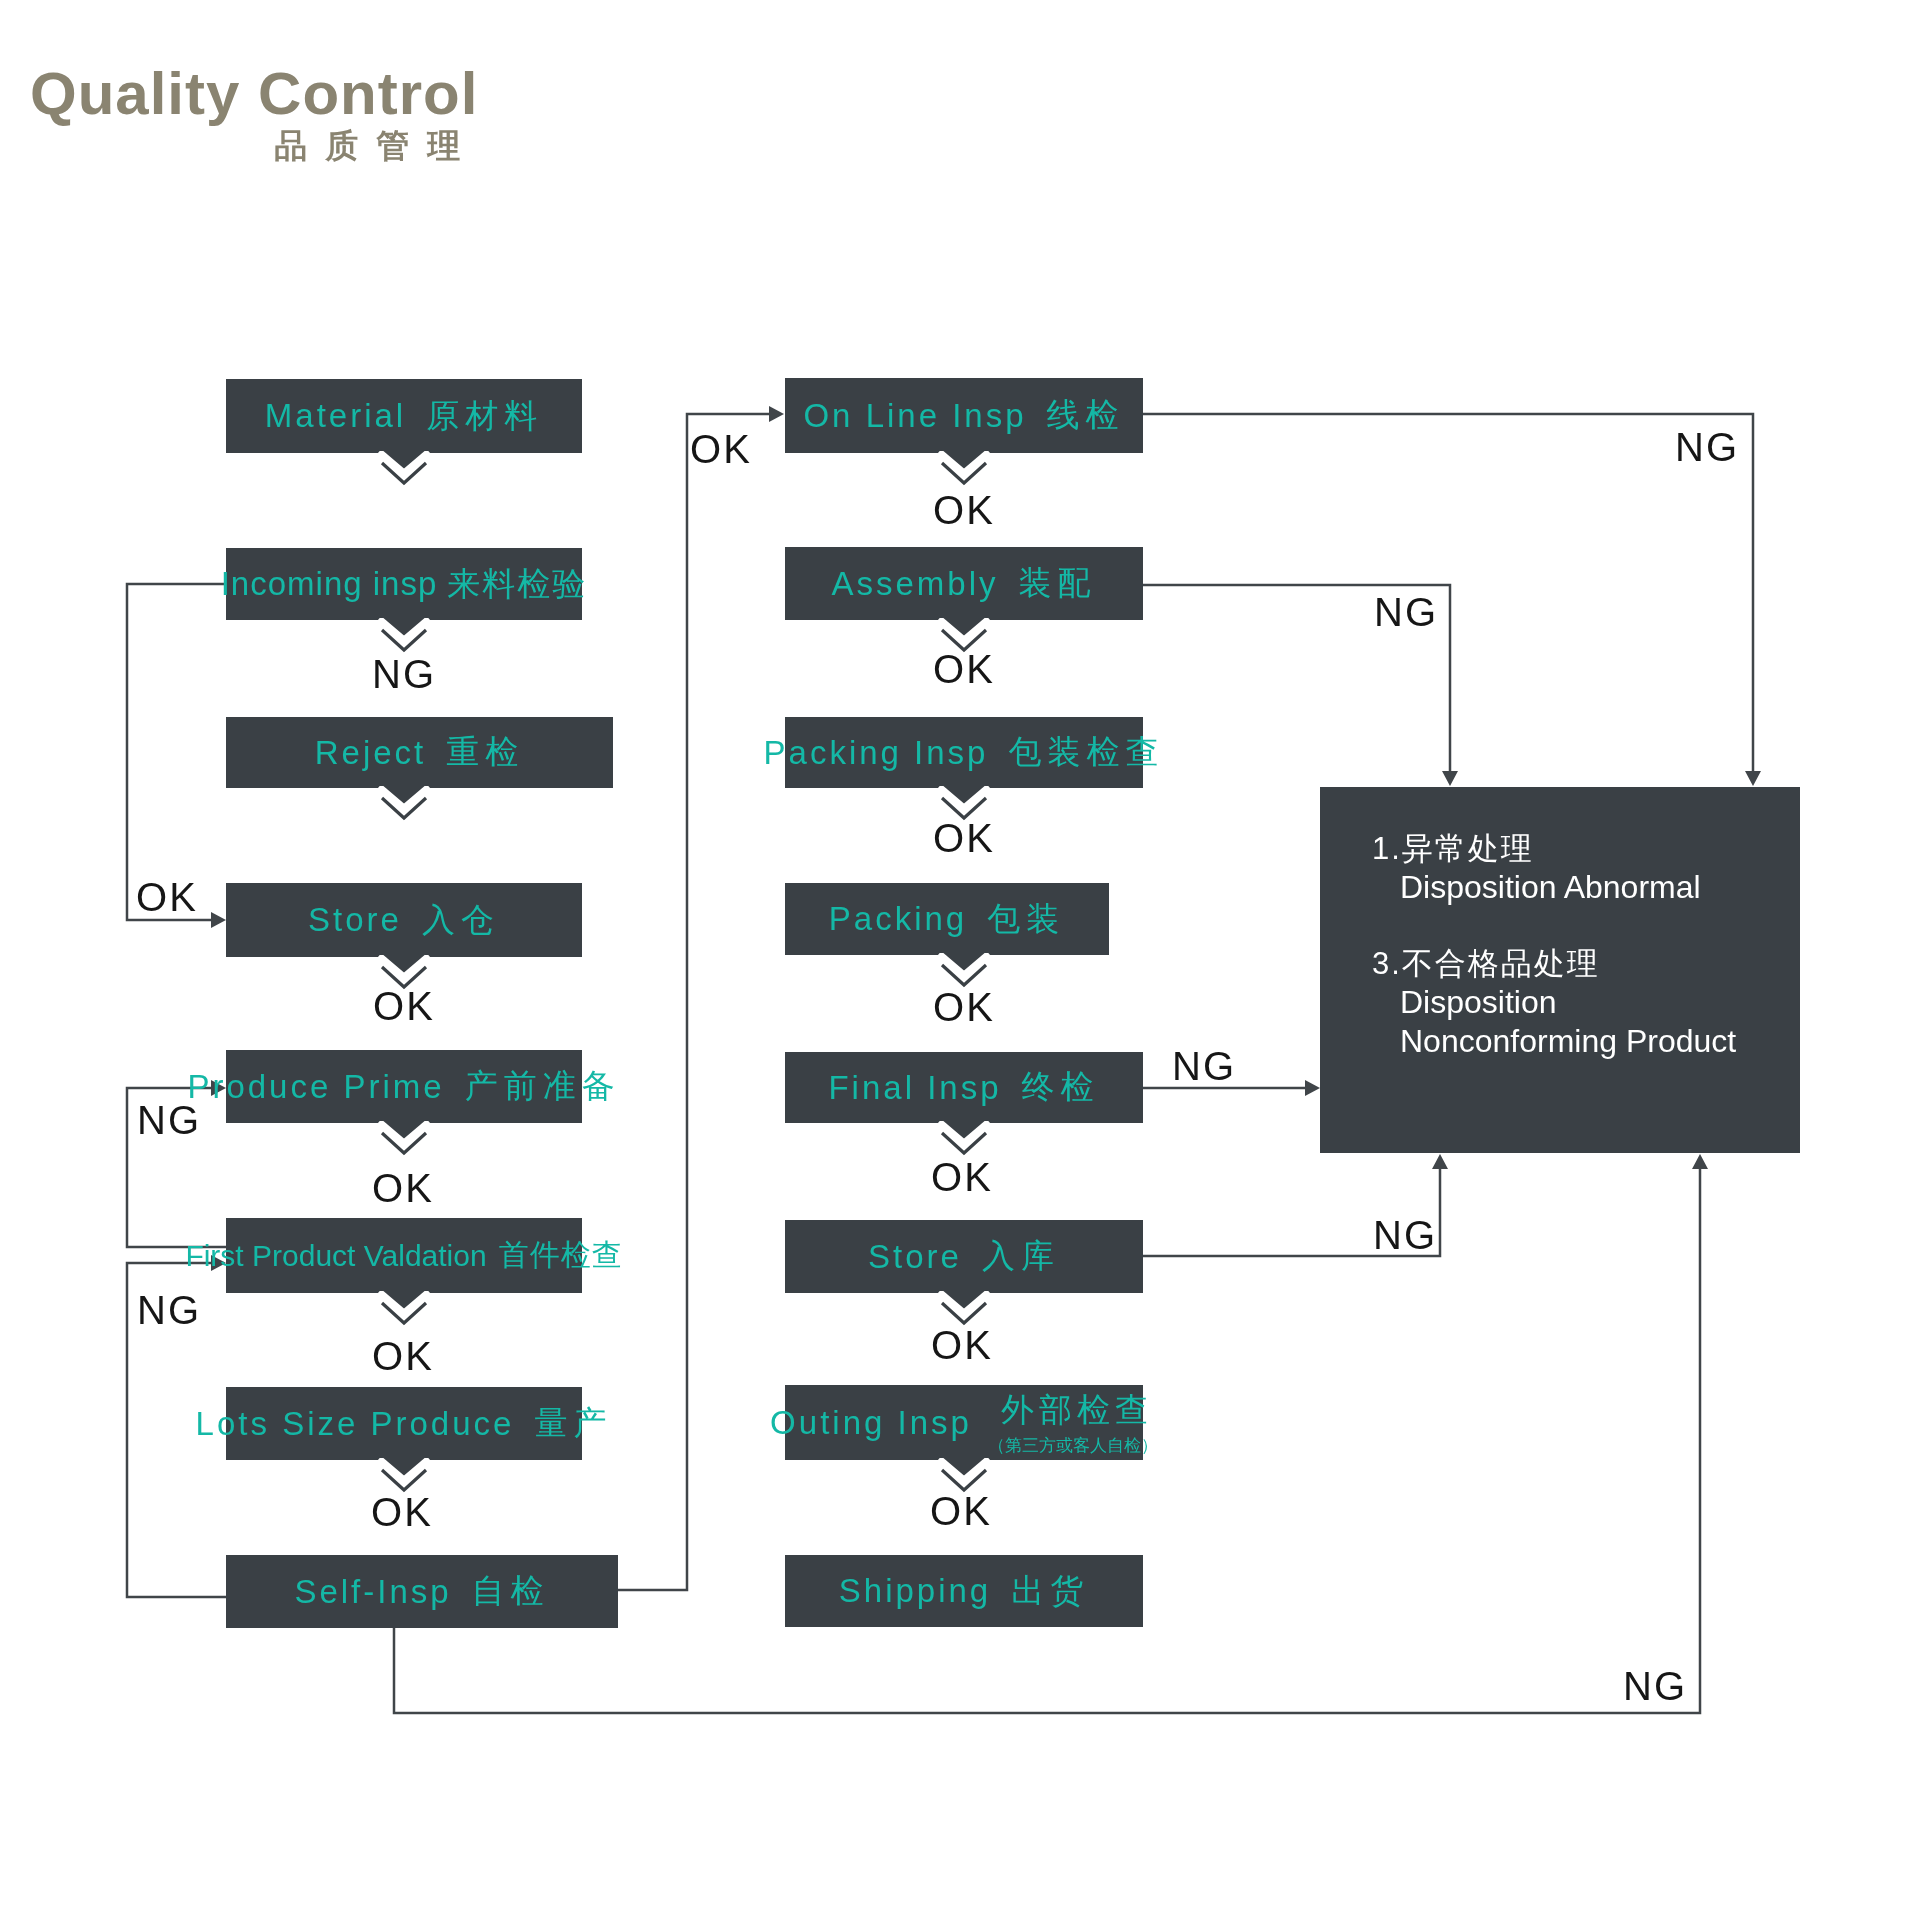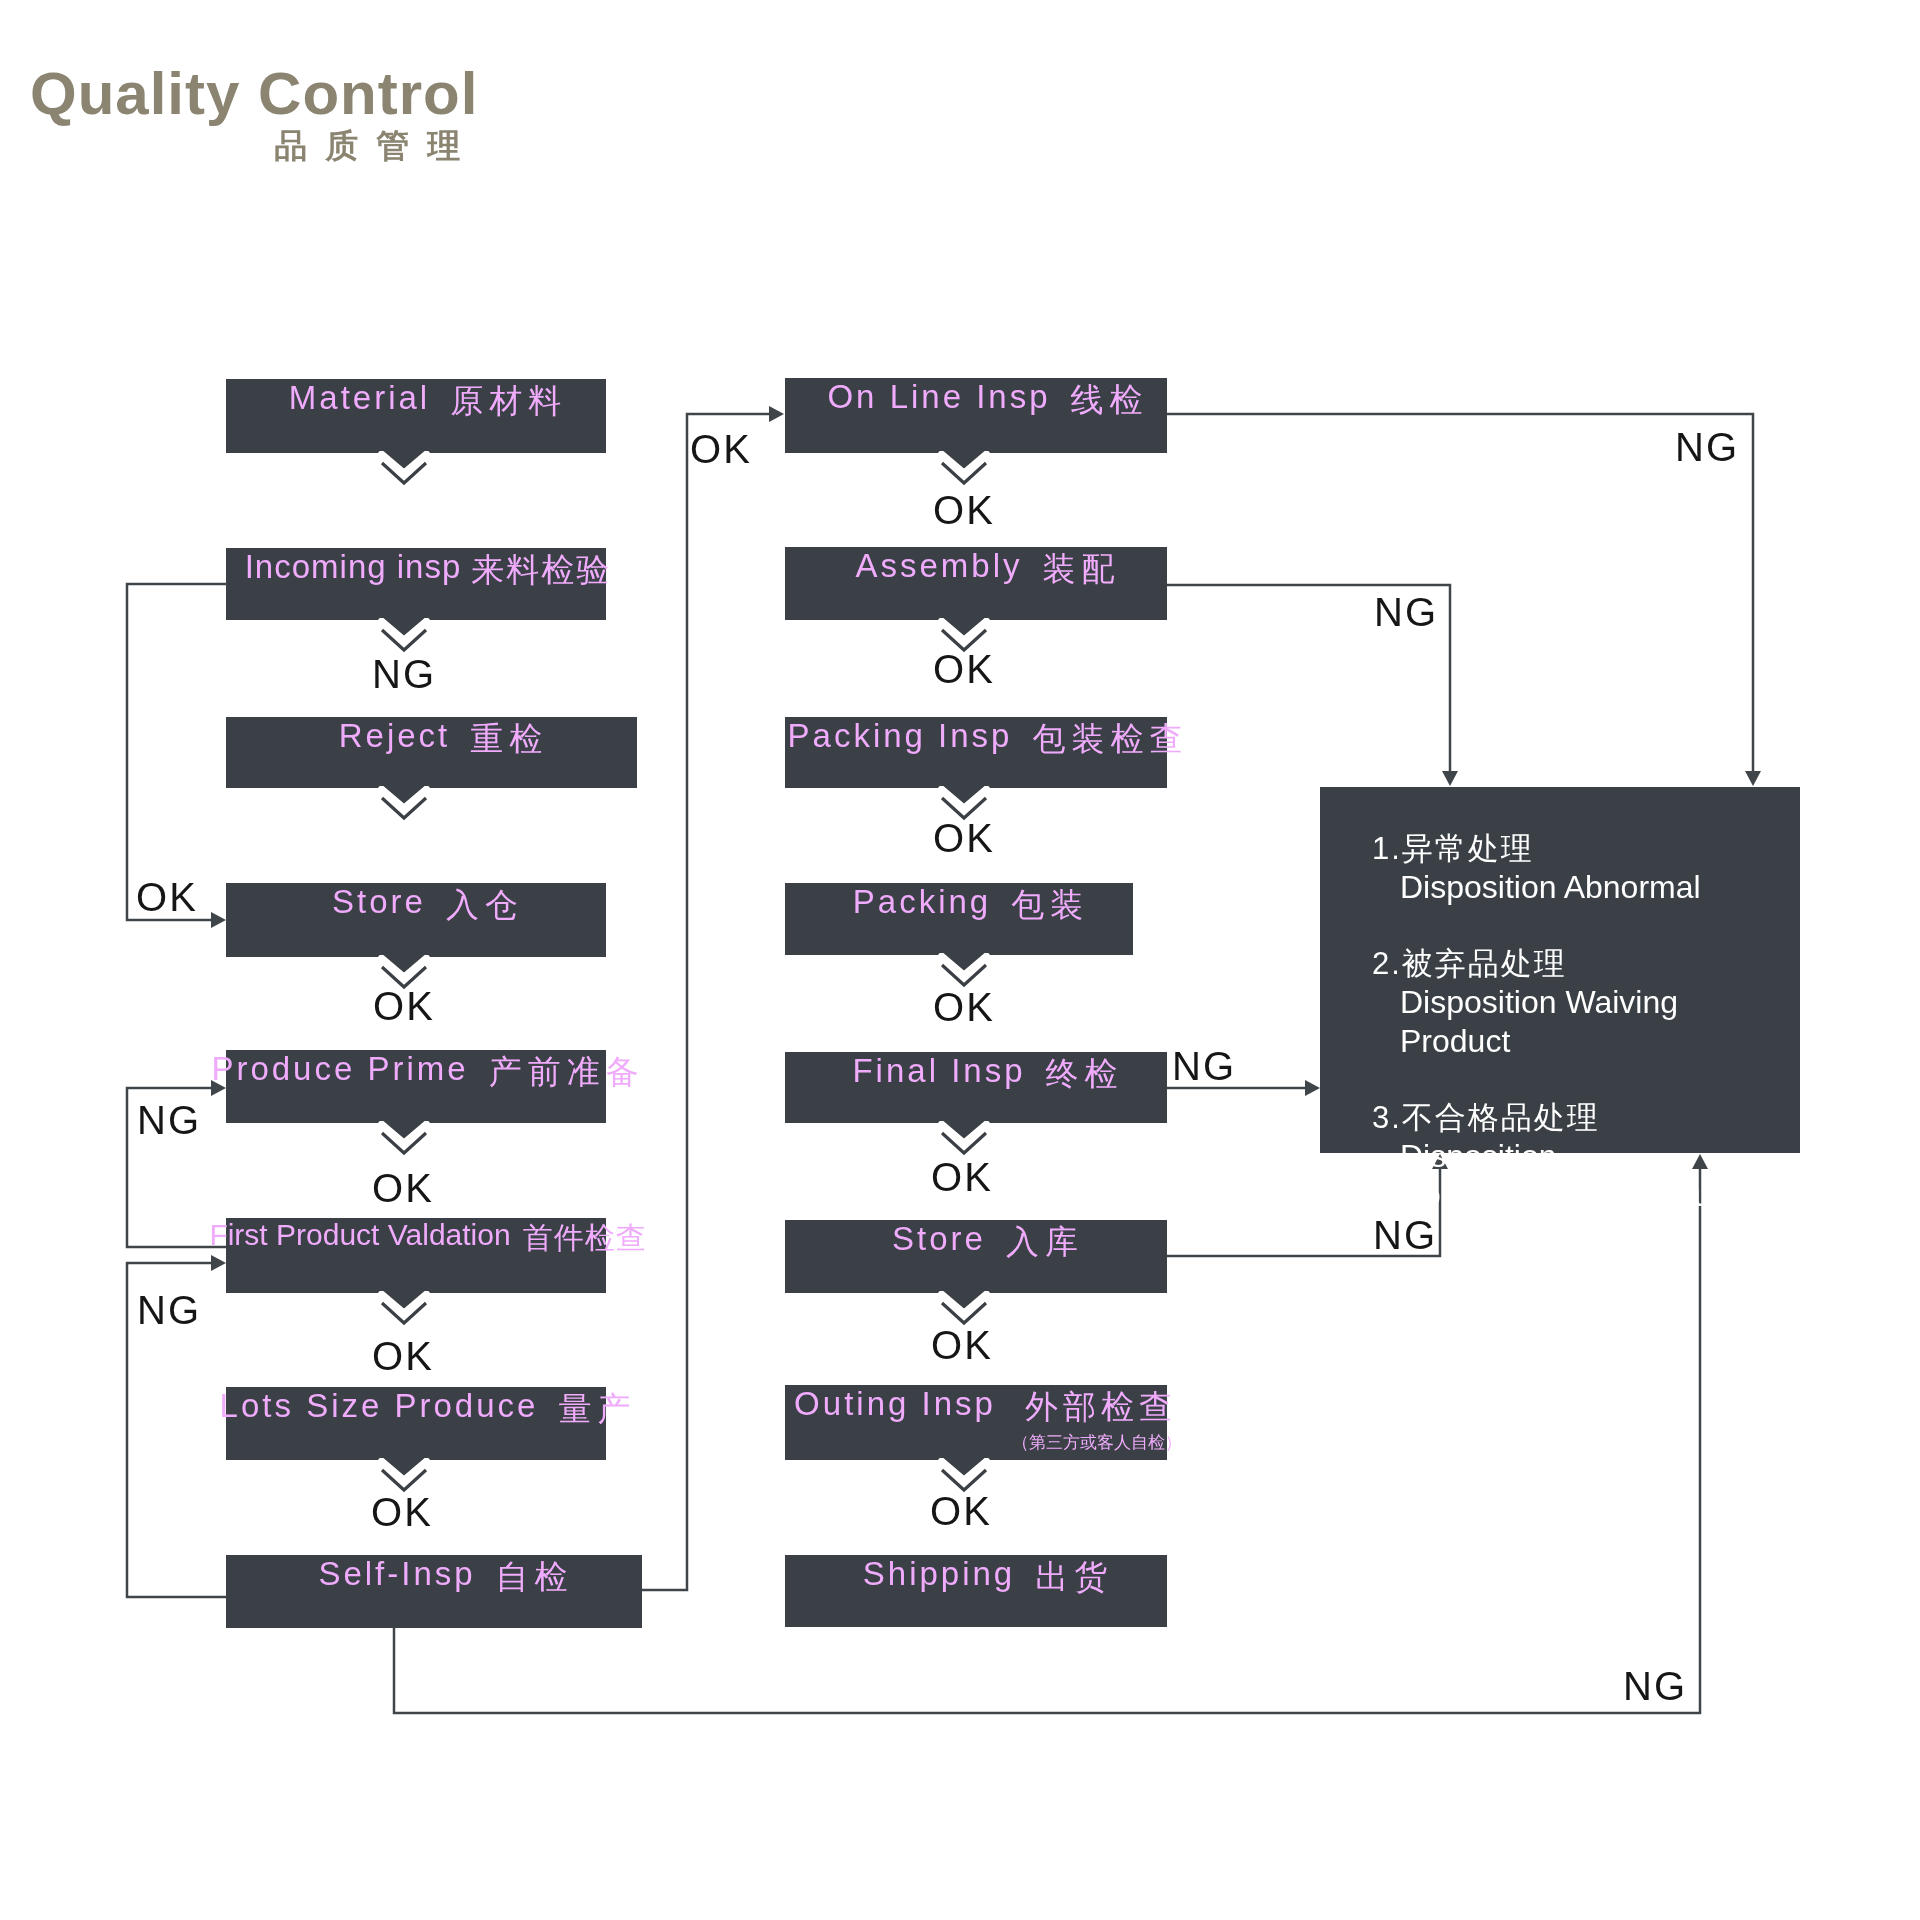--- a/index.html
+++ b/index.html
@@ -15,22 +15,22 @@
   }
   .brand{position:absolute;left:30px;top:64px;color:var(--accent);text-align:right;}
   .brand h1{margin:0;font-size:60px;font-weight:bold;letter-spacing:1px;line-height:1;}
   .brand .zh-sub{margin-top:0;font-size:33px;letter-spacing:18px;font-weight:bold;}
 
   svg.edges{position:absolute;left:0;top:0;}
   .edge{fill:none;stroke:var(--line);stroke-width:2.5;}
   .ah{fill:var(--line);stroke:none;}
 
   .node{
-    position:absolute;background:var(--dark);color:#f0abfc;
-    display:flex;justify-content:center;white-space:nowrap;padding-left:24px;
+    position:absolute;background:var(--dark);color:#14b8a6;
+    display:flex;align-items:center;justify-content:center;white-space:nowrap;
   }
   .node .en{font-size:33px;letter-spacing:3px;}
   .node .zh{font-size:33px;letter-spacing:6px;margin-left:20px;}
   [data-name="node-incoming-insp"] .en{letter-spacing:1px;}
   [data-name="node-incoming-insp"] .zh{letter-spacing:2px;margin-left:10px;}
   [data-name="node-first-product-valdation"] .en{font-size:30px;letter-spacing:0;}
   [data-name="node-first-product-valdation"] .zh{font-size:30px;letter-spacing:1px;margin-left:12px;}
   .zh-stack{display:flex;flex-direction:column;align-items:center;margin-left:16px;}
   .zh-stack .zh{margin-left:8px;letter-spacing:5px;}
   .zh-stack .sub{font-size:17px;letter-spacing:0;margin-top:1px;}
@@ -157,24 +157,20 @@
 </div>
 <div class="node" style="left:785px;top:1555px;width:358px;height:72px" data-name="node-shipping">
   <span class="en" data-name="node-label-en">Shipping</span>
   <span class="zh" data-name="node-label-zh">出货</span>
 </div>
 
 <div class="dispo" style="left:1320px;top:787px;width:480px;height:366px" data-name="disposition-box">
   <div class="dispo-item" data-name="disposition-item">
     <div class="dzh" data-name="disposition-item-zh">1.异常处理</div>
     <div class="den" data-name="disposition-item-en">Disposition Abnormal</div>
-  </div>
-  <div class="dispo-item" data-name="disposition-item">
-    <div class="dzh" data-name="disposition-item-zh">2.被弃品处理</div>
-    <div class="den" data-name="disposition-item-en">Disposition Waiving Product</div>
   </div>
   <div class="dispo-item" data-name="disposition-item">
     <div class="dzh" data-name="disposition-item-zh">3.不合格品处理</div>
     <div class="den" data-name="disposition-item-en">Disposition Nonconforming Product</div>
   </div>
 </div>
 
 <svg class="tail" style="left:372px;top:451px" width="64" height="44" viewBox="0 0 64 44" data-name="flow-arrow-icon">
     <polygon class="t" points="12,0 52,0 32,26"></polygon>
     <polyline class="w" points="6,2 32,24 58,2"></polyline>

